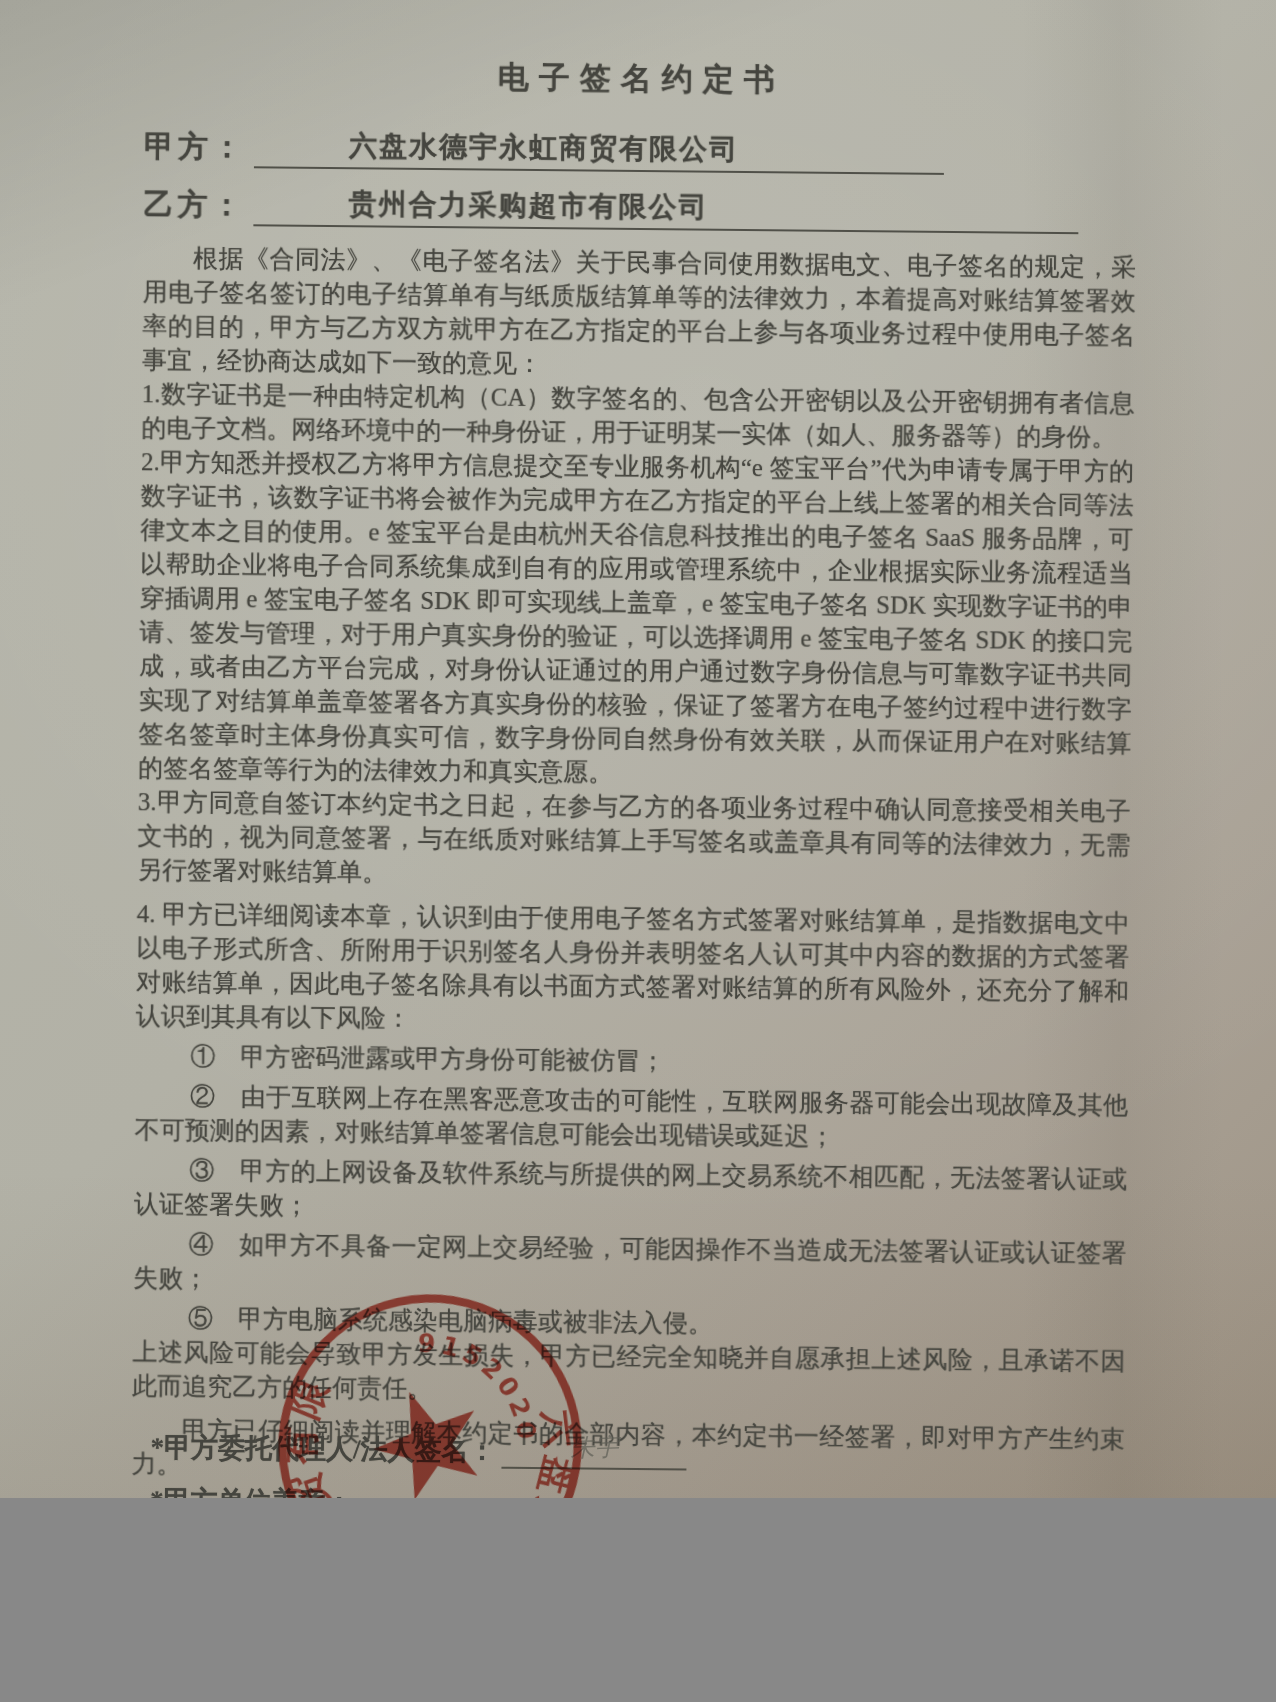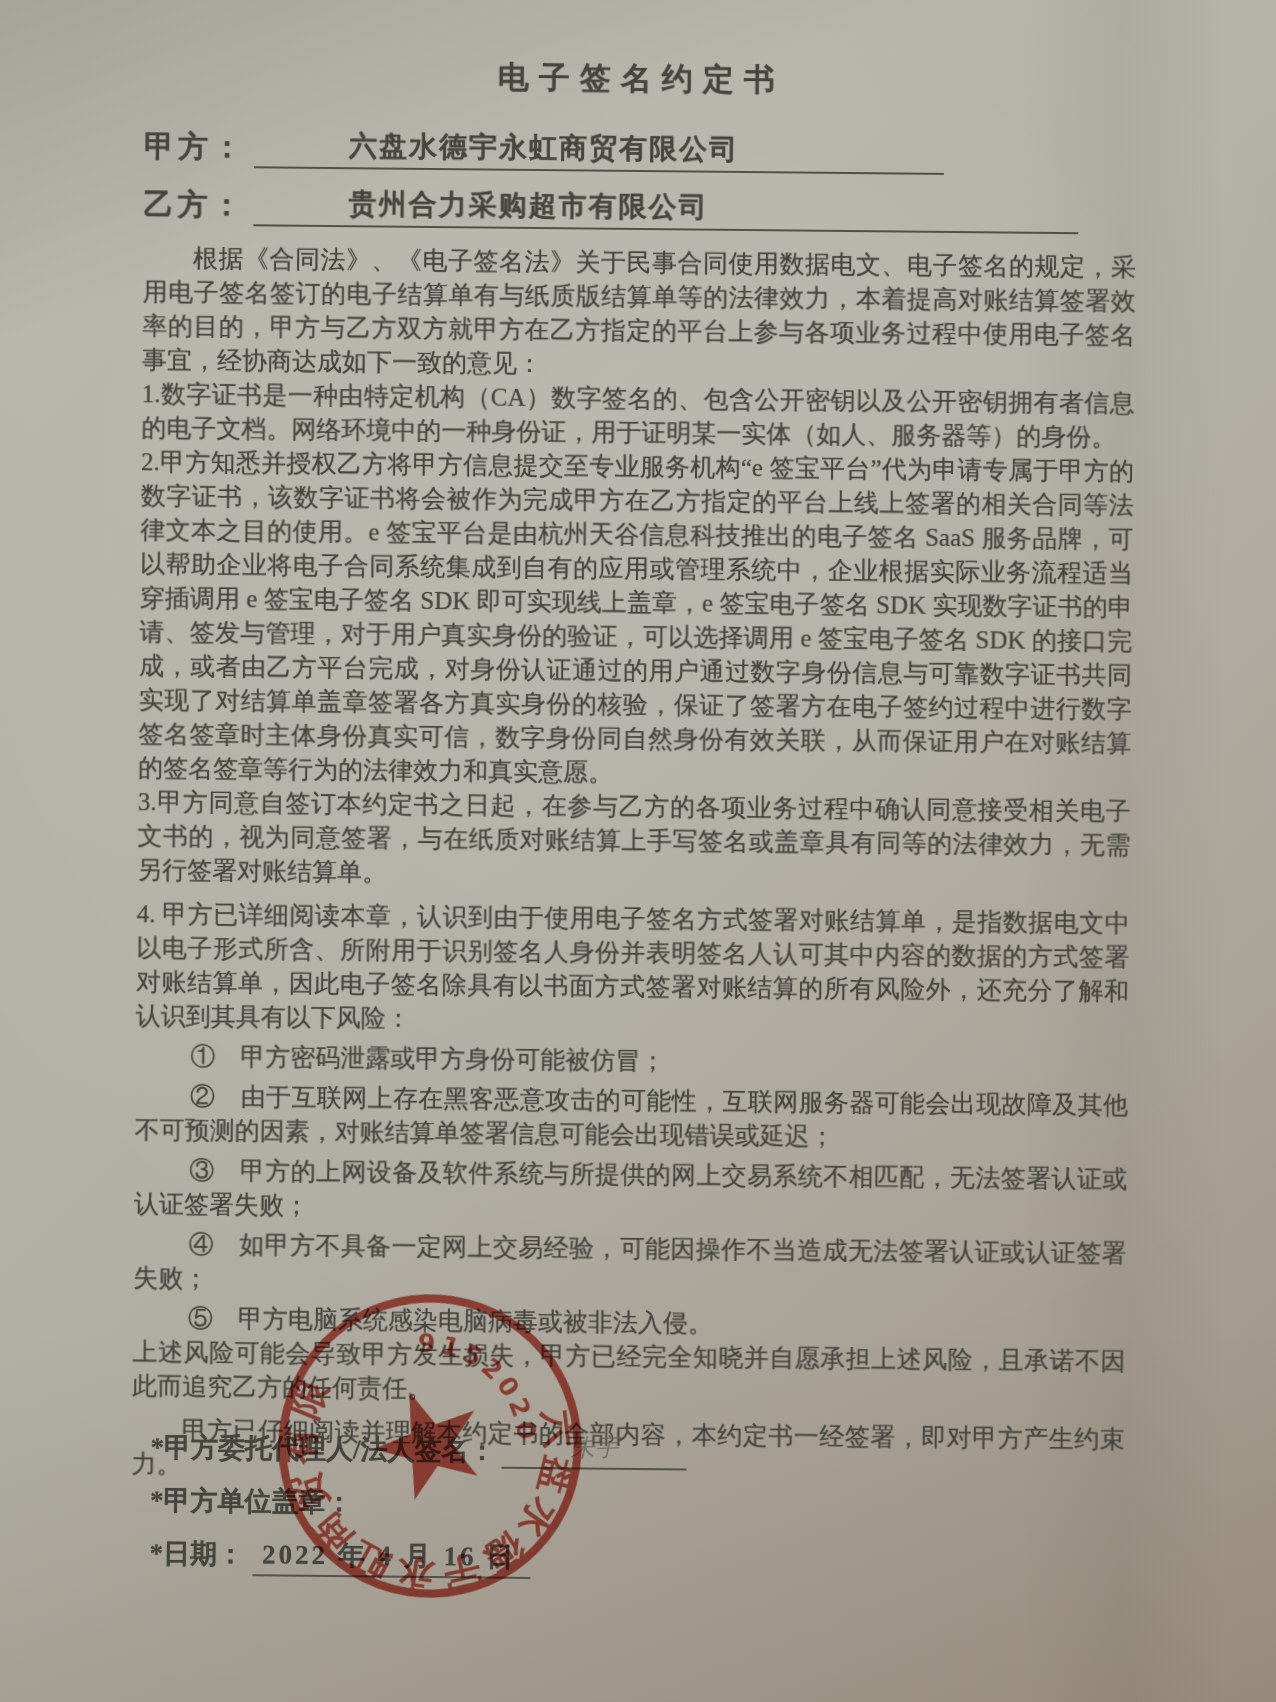--- a/index.html
+++ b/index.html
@@ -1,18 +1,18 @@
 <!DOCTYPE html>
 <html><head>
 <meta charset="utf-8">
 <style>
   html,body{margin:0;padding:0;background:#888;}
   .photo{
     position:relative;
-    width:1276px;height:1702px;
+    width:1276px;height:1498px;
     overflow:hidden;
     font-family:"Liberation Serif","DejaVu Serif",serif;
     background:
       linear-gradient(160deg, rgba(0,0,0,0.10) 0%, rgba(0,0,0,0) 16%),
       linear-gradient(to right, rgba(0,0,0,0) 80%, rgba(60,55,45,0.07) 88%, rgba(0,0,0,0) 96%),
       radial-gradient(120% 90% at 55% 28%, rgba(255,255,255,0.09), rgba(0,0,0,0) 62%),
       linear-gradient(to bottom, rgba(0,0,0,0) 78%, rgba(80,65,45,0.10) 100%),
       linear-gradient(135deg, #b6b6ab 0%, #b2b1a6 45%, #a8a094 78%, #9e9384 100%);
   }
   .sheet{

